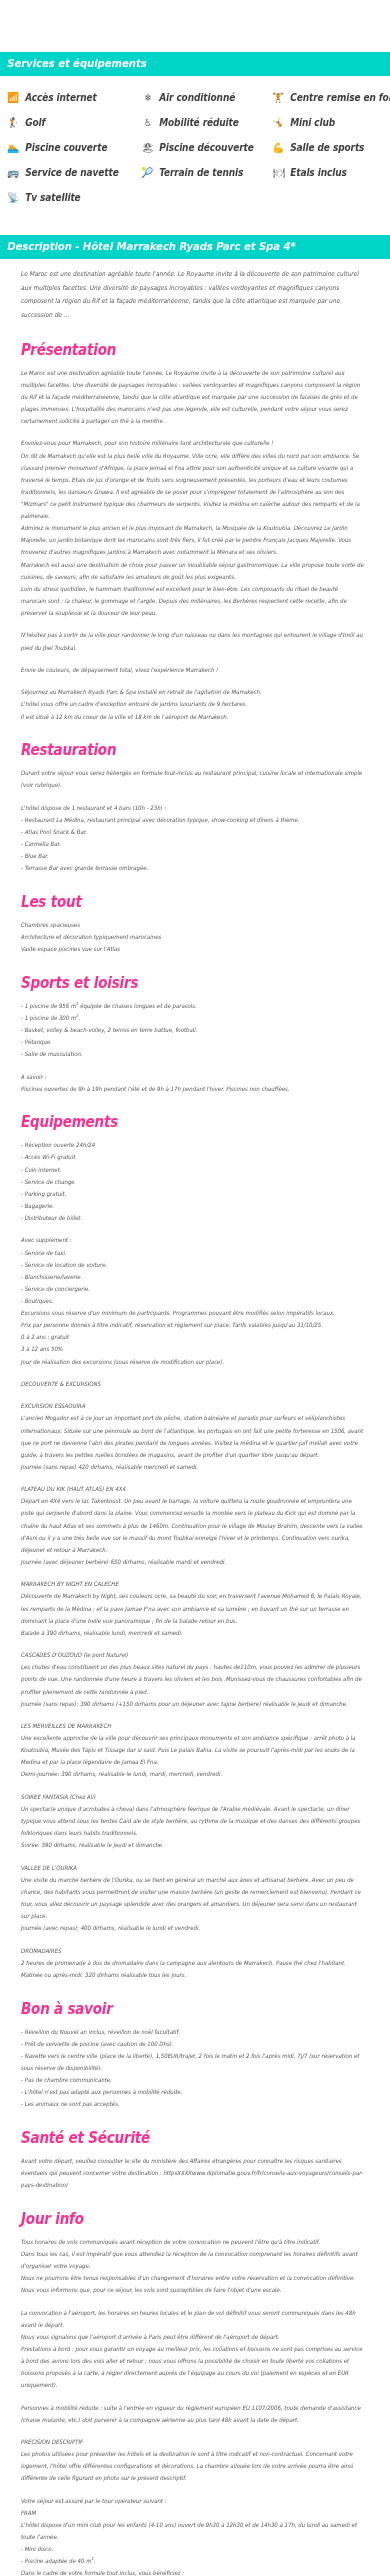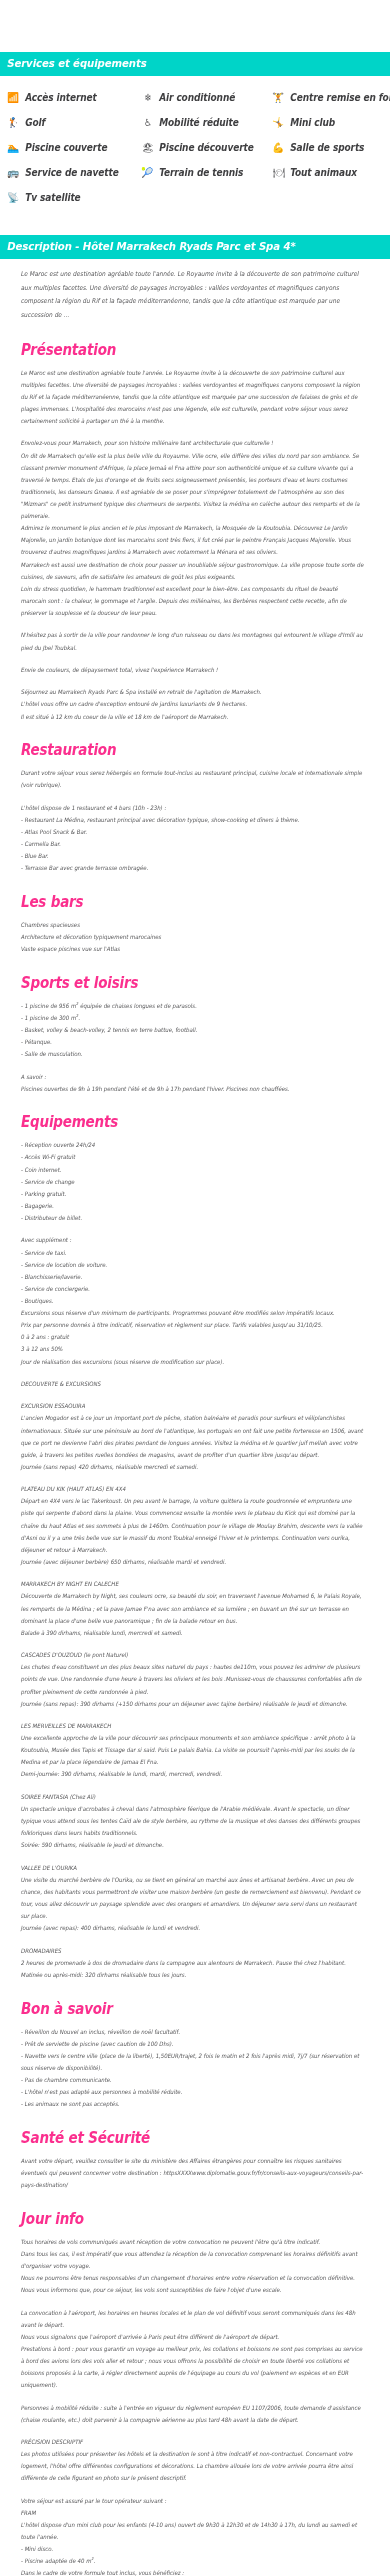--- a/index.html
+++ b/index.html
@@ -138,21 +138,21 @@
     <div class="svc">
         <span class="svc-ico">🚌</span>
         <span class="svc-lbl">Service de navette</span>
       </div>
     <div class="svc">
         <span class="svc-ico">🎾</span>
         <span class="svc-lbl">Terrain de tennis</span>
       </div>
     <div class="svc">
         <span class="svc-ico">🍽</span>
-        <span class="svc-lbl">Tout animaux</span>
+        <span class="svc-lbl">Etals inclus</span>
       </div>
     <div class="svc">
         <span class="svc-ico">📡</span>
         <span class="svc-lbl">Tv satellite</span>
       </div>
   </div>
 
   <div style="height:23px"></div>
 
   <div class="banner">Description - Hôtel Marrakech Ryads Parc et Spa 4*</div>
@@ -183,21 +183,21 @@
         <p class="para">Durant votre séjour vous serez hébergés en formule tout-inclus au restaurant principal, cuisine locale et internationale simple (voir rubrique).</p>
         <div class="blank"></div>
         <p class="para">L'hôtel dispose de 1 restaurant et 4 bars (10h - 23h) :</p>
         <p class="para">- Restaurant La Médina, restaurant principal avec décoration typique, show-cooking et dîners à thème.</p>
         <p class="para">- Atlas Pool Snack &amp; Bar.</p>
         <p class="para">- Carmella Bar.</p>
         <p class="para">- Blue Bar.</p>
         <p class="para">- Terrasse Bar avec grande terrasse ombragée.</p>
       </div>
 
-    <h2 class="sec">Les bars</h2>
+    <h2 class="sec">Les tout</h2>
     <div>
         <p class="para">Chambres spacieuses</p>
         <p class="para">Architecture et décoration typiquement marocaines</p>
         <p class="para">Vaste espace piscines vue sur l'Atlas</p>
       </div>
 
     <h2 class="sec">Sports et loisirs</h2>
     <div>
         <p class="para">- 1 piscine de 956 m<sup>2</sup> équipée de chaises longues et de parasols.</p>
         <p class="para">- 1 piscine de 300 m<sup>2</sup>.</p>

